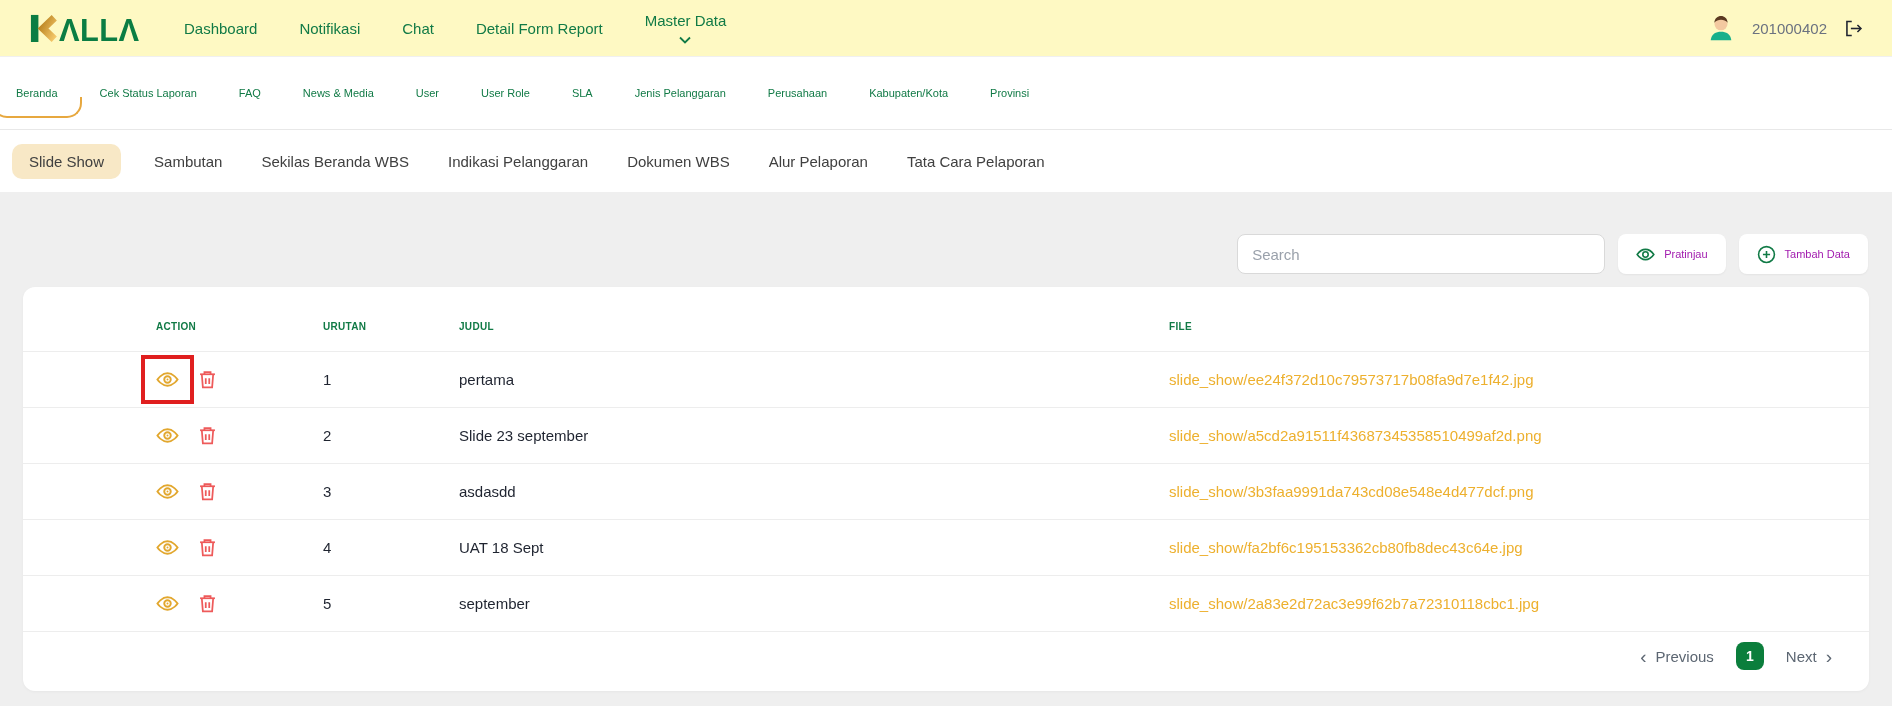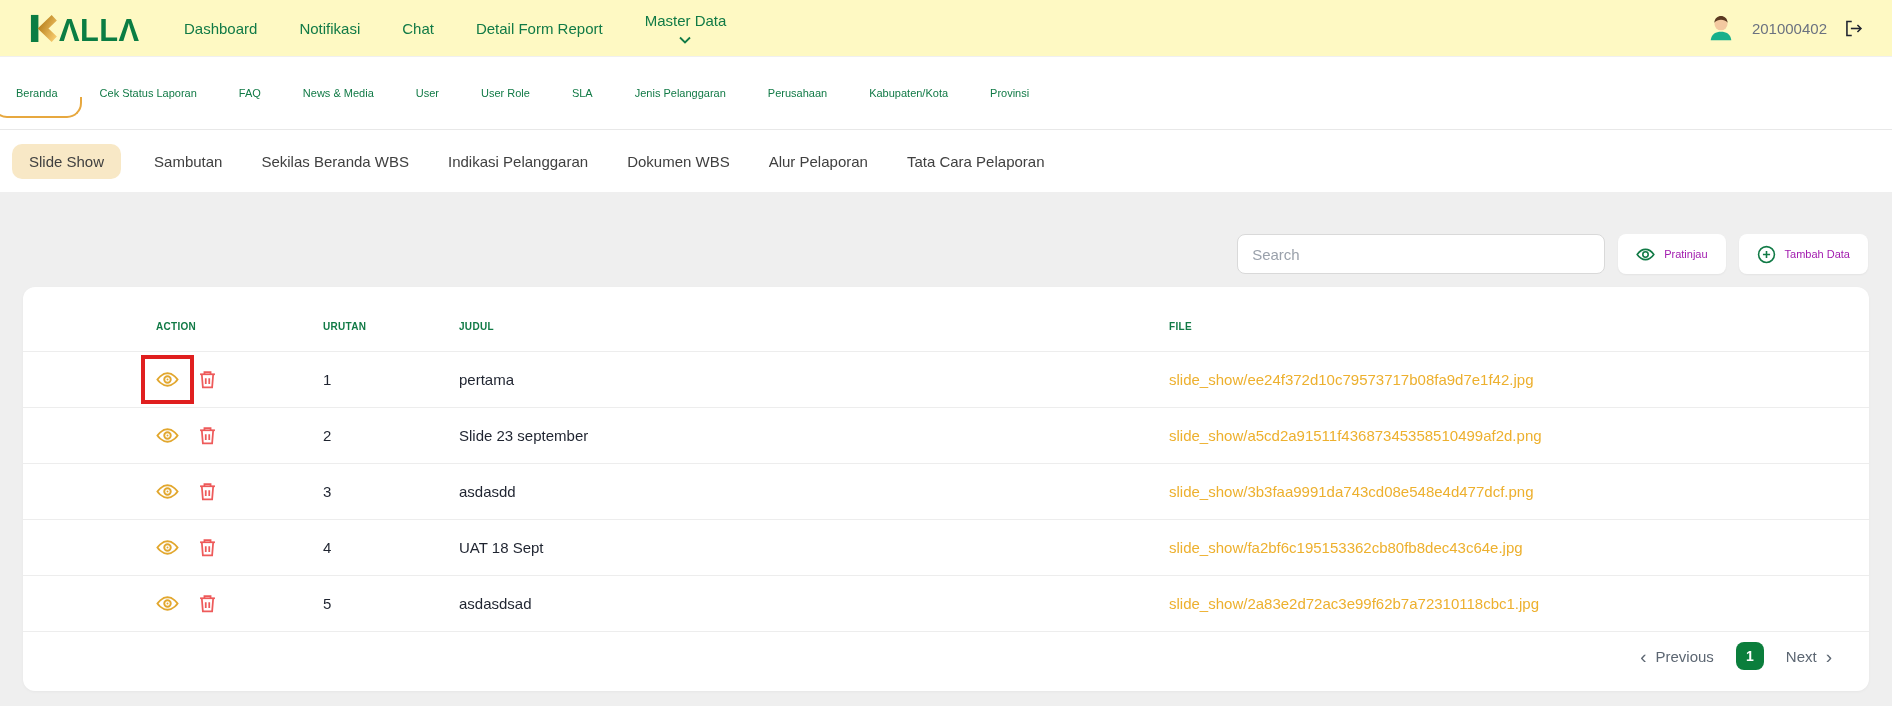--- a/index.html
+++ b/index.html
@@ -276,21 +276,21 @@
           <svg width="21" height="21" viewBox="0 0 24 24">
             <path d="M3.5 6h17" fill="none" stroke="#ee5a5a" stroke-width="2"></path>
             <path d="M8.5 6V3.5h7V6" fill="none" stroke="#ee5a5a" stroke-width="2"></path>
             <path d="M5.5 6l1.2 15h10.6L18.5 6" fill="none" stroke="#ee5a5a" stroke-width="2"></path>
             <path d="M10 10.5v6.5M14 10.5v6.5" fill="none" stroke="#ee5a5a" stroke-width="2"></path>
           </svg>
         </button>
       </span>
     </td>
     <td>5</td>
-    <td>asdasdsad</td>
+    <td>september</td>
     <td><a class="file-link">slide_show/2a83e2d72ac3e99f62b7a72310118cbc1.jpg</a></td>
   </tr>
 </tbody>
     </table>
 
     <div class="pagination">
       <span class="page-nav">
         <span class="chev">‹</span>
         <span>Previous</span>
       </span>

